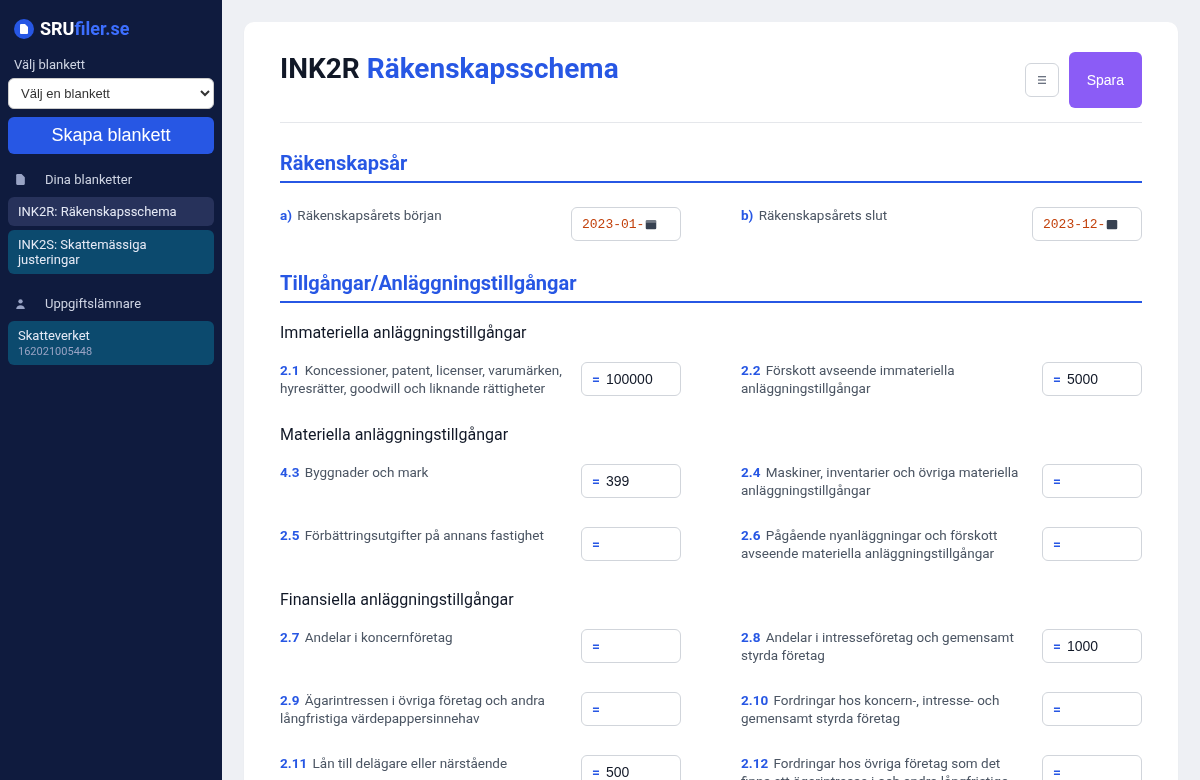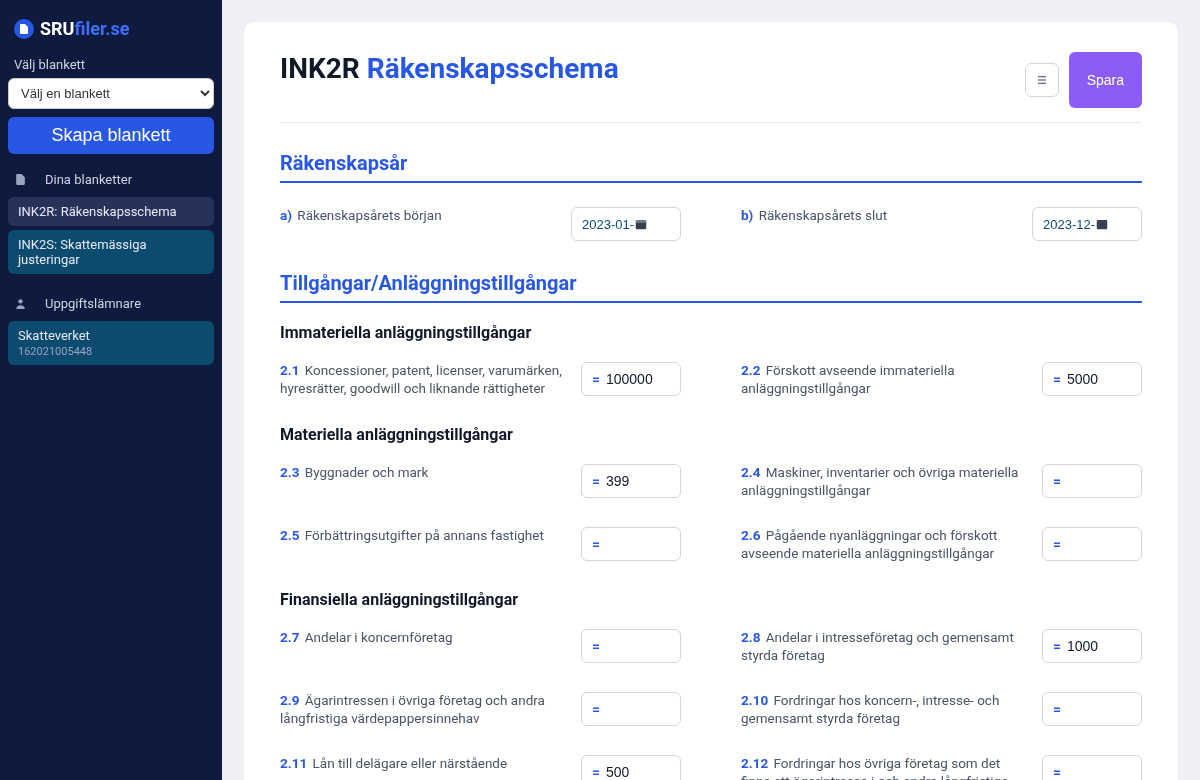--- a/index.html
+++ b/index.html
@@ -135,21 +135,21 @@
   .section-title {
     font-size: 20px;
     font-weight: 700;
     color: #2757e4;
     border-bottom: 2px solid #2757e4;
     padding-bottom: 6px;
     margin: 22px 0 16px 0;
   }
   .subsection-title {
     font-size: 16px;
-    font-weight: 700;
+    font-weight: 400;
     color: #111827;
     margin: 20px 0 12px 0;
   }
   .field-grid {
     display: grid;
     grid-template-columns: 1fr 1fr;
     gap: 12px 60px;
   }
   .field-row {
     display: flex;
@@ -173,22 +173,22 @@
     align-items: center;
     border: 1px solid #d1d5db;
     border-radius: 6px;
     padding: 6px 10px;
     min-width: 100px;
     height: 34px;
     background: #fff;
   }
   .input-wrap.date {
     min-width: 110px;
-    color: #0c4a6e;
-    font-family: Liberation Sans, sans-serif;
+    color: #c2410c;
+    font-family: Liberation Mono, monospace;
     font-size: 13px;
   }
   .input-wrap .eq {
     color: #2757e4;
     font-weight: 600;
     margin-right: 6px;
   }
   .input-wrap input {
     border: none;
     outline: none;
@@ -302,21 +302,21 @@
         <div class="input-wrap">
             <span class="eq">=</span>
             <input value="5000" style="">
           </div>
       </div>
     </div>
 
     <div class="subsection-title">Materiella anläggningstillgångar</div>
     <div class="field-grid">
       <div class="field-row">
-        <div class="field-label"><span class="num">2.3</span> <span>Byggnader och mark</span></div>
+        <div class="field-label"><span class="num">4.3</span> <span>Byggnader och mark</span></div>
         <div class="input-wrap">
             <span class="eq">=</span>
             <input value="399" style="">
           </div>
       </div>
       <div class="field-row">
         <div class="field-label"><span class="num">2.4</span> <span>Maskiner, inventarier och övriga materiella anläggningstillgångar</span></div>
         <div class="input-wrap">
             <span class="eq">=</span>
             <input value="" style="">

